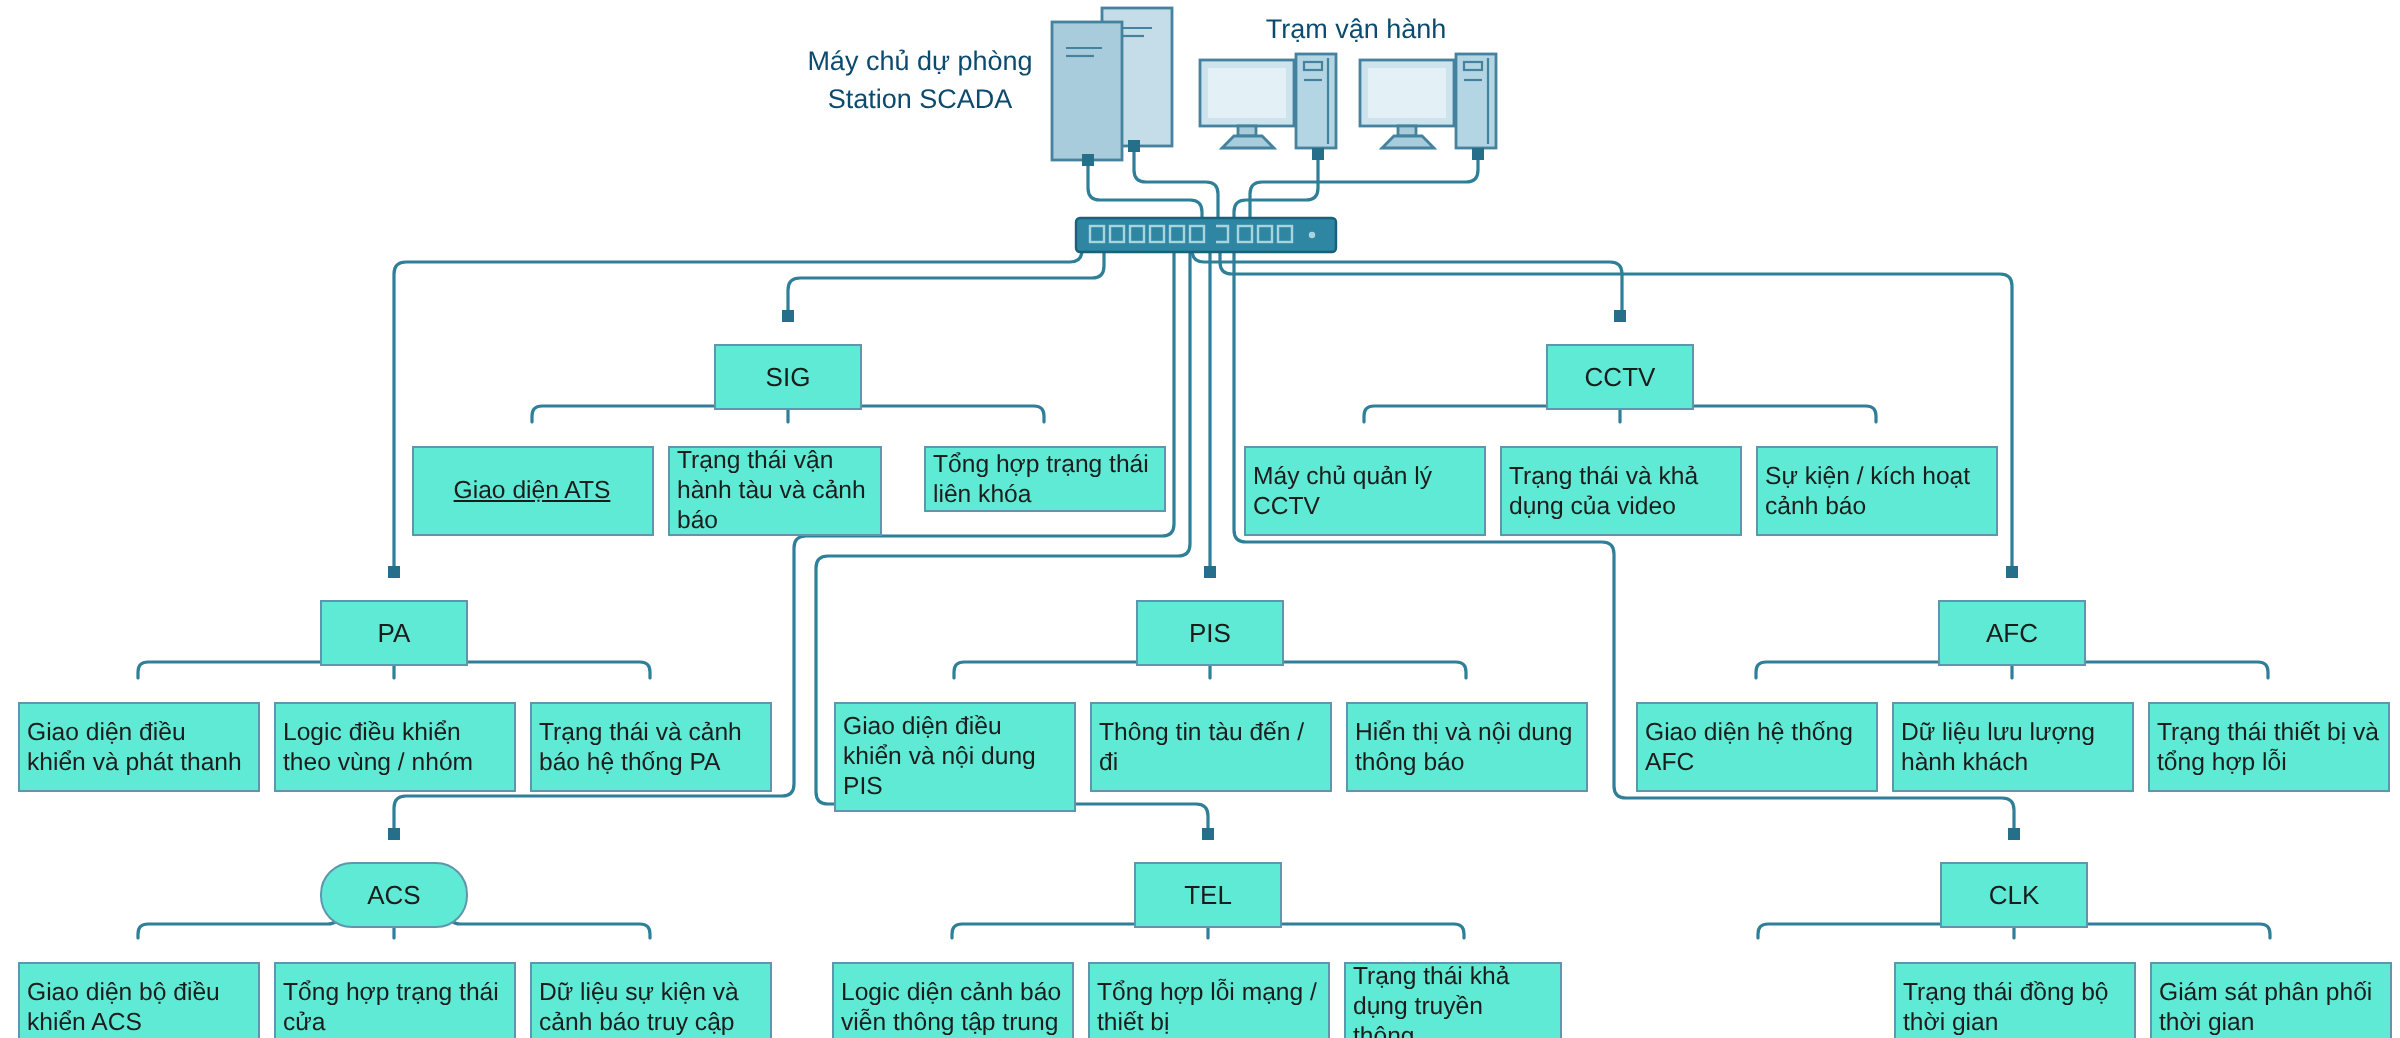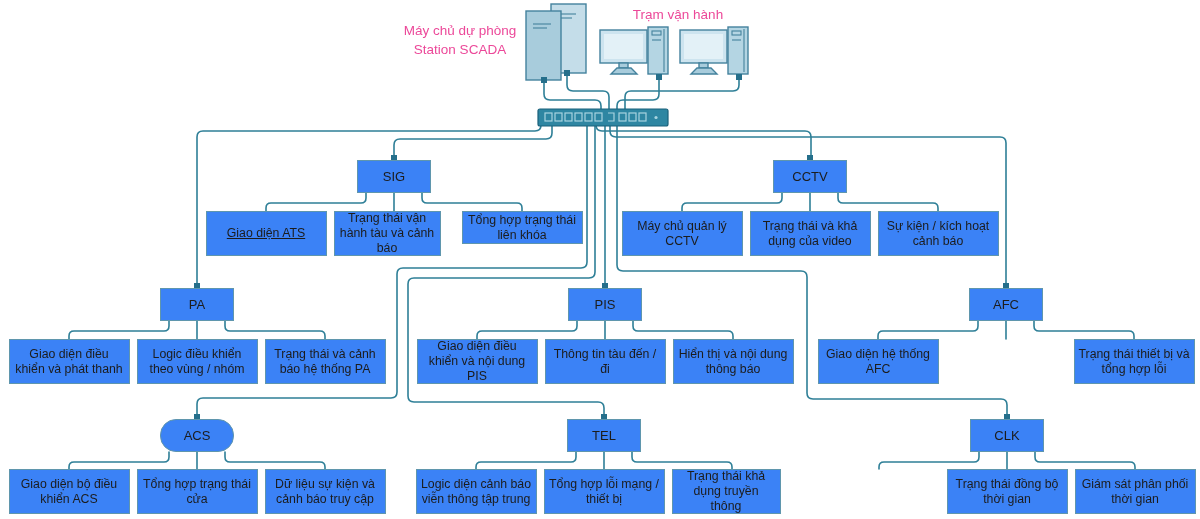--- a/index.html
+++ b/index.html
@@ -9,25 +9,25 @@
   }
   #conn{position:absolute;left:0;top:0;width:1200px;height:519px;}
   #nodes{position:absolute;left:0;top:0;width:1200px;height:519px;pointer-events:none;}
   .wire{fill:none;stroke:#2e7f97;stroke-width:1.6;stroke-linecap:round;}
   .tap{fill:#256f8b;stroke:none;}
   .devfill{stroke:#44829d;stroke-width:1.4;}
   .detail{stroke:#44829d;stroke-width:1.1;fill:none;}
   .port{stroke:#a8d4e0;stroke-width:1.2;fill:none;}
   .nbox{
     position:absolute;box-sizing:border-box;display:flex;align-items:center;justify-content:center;
-    background:#3b82f6;border:1.2px solid #5f96ad;color:#1c1c1c;text-align:center;
+    background:#5eead4;border:1.2px solid #5f96ad;color:#1c1c1c;margin-top:12px;
   }
   .parent{font-size:13px;}
   .child{font-size:12.3px;line-height:1.22;padding:2px 4px;}
-  .toplabel{position:absolute;color:#ec4899;font-size:13.5px;line-height:19px;text-align:center;}
+  .toplabel{position:absolute;color:#0c4a6e;font-size:13.5px;line-height:19px;text-align:center;}
 </style>
 </head>
 <body>
 
 <div id="canvas">
 
   <svg id="conn" xmlns="http://www.w3.org/2000/svg" width="1200" height="519">
 
     <path class="wire" d="M 541,125 Q 541,131 535,131 L 203,131 Q 197,131 197,137 L 197,285"></path>
     <path class="wire" d="M 552,125 L 552,133 Q 552,139 546,139 L 400,139 Q 394,139 394,145 L 394,157"></path>
@@ -138,25 +138,26 @@
       <div class="nbox child" style="left: 461.5px; top: 211px; width: 121px; height: 33px;">Tổng hợp trạng thái liên khóa</div>
       <div class="nbox parent" style="left: 773px; top: 160px; width: 74px; height: 33px;">CCTV</div>
       <div class="nbox child" style="left: 621.5px; top: 211px; width: 121px; height: 45px;">Máy chủ quản lý CCTV</div>
       <div class="nbox child" style="left: 749.5px; top: 211px; width: 121px; height: 45px;">Trạng thái và khả dụng của video</div>
       <div class="nbox child" style="left: 877.5px; top: 211px; width: 121px; height: 45px;">Sự kiện / kích hoạt cảnh báo</div>
       <div class="nbox parent" style="left: 160px; top: 288px; width: 74px; height: 33px;">PA</div>
       <div class="nbox child" style="left: 8.5px; top: 339px; width: 121px; height: 45px;">Giao diện điều khiển và phát thanh</div>
       <div class="nbox child" style="left: 136.5px; top: 339px; width: 121px; height: 45px;">Logic điều khiển theo vùng / nhóm</div>
       <div class="nbox child" style="left: 264.5px; top: 339px; width: 121px; height: 45px;">Trạng thái và cảnh báo hệ thống PA</div>
       <div class="nbox parent" style="left: 568px; top: 288px; width: 74px; height: 33px;">PIS</div>
-      <div class="nbox child" style="left: 416.5px; top: 339px; width: 121px; height: 45px;">Giao diện điều khiển và nội dung PIS</div>
+      <div class="nbox child" style="left: 416.5px; top: 339px; width: 121px; height: 55px;">Giao diện điều khiển và nội dung PIS</div>
       <div class="nbox child" style="left: 544.5px; top: 339px; width: 121px; height: 45px;">Thông tin tàu đến / đi</div>
       <div class="nbox child" style="left: 672.5px; top: 339px; width: 121px; height: 45px;">Hiển thị và nội dung thông báo</div>
       <div class="nbox parent" style="left: 969px; top: 288px; width: 74px; height: 33px;">AFC</div>
       <div class="nbox child" style="left: 817.5px; top: 339px; width: 121px; height: 45px;">Giao diện hệ thống AFC</div>
+      <div class="nbox child" style="left: 945.5px; top: 339px; width: 121px; height: 45px;">Dữ liệu lưu lượng hành khách</div>
       <div class="nbox child" style="left: 1073.5px; top: 339px; width: 121px; height: 45px;">Trạng thái thiết bị và tổng hợp lỗi</div>
       <div class="nbox parent" style="left: 160px; top: 419px; width: 74px; height: 33px; border-radius: 16px;">ACS</div>
       <div class="nbox child" style="left: 8.5px; top: 469px; width: 121px; height: 45px;">Giao diện bộ điều khiển ACS</div>
       <div class="nbox child" style="left: 136.5px; top: 469px; width: 121px; height: 45px;">Tổng hợp trạng thái cửa</div>
       <div class="nbox child" style="left: 264.5px; top: 469px; width: 121px; height: 45px;">Dữ liệu sự kiện và cảnh báo truy cập</div>
       <div class="nbox parent" style="left: 567px; top: 419px; width: 74px; height: 33px;">TEL</div>
       <div class="nbox child" style="left: 415.5px; top: 469px; width: 121px; height: 45px;">Logic diện cảnh báo viễn thông tập trung</div>
       <div class="nbox child" style="left: 543.5px; top: 469px; width: 121px; height: 45px;">Tổng hợp lỗi mạng / thiết bị</div>
       <div class="nbox child" style="left: 671.5px; top: 469px; width: 109px; height: 45px;">Trạng thái khả dụng truyền thông</div>
       <div class="nbox parent" style="left: 970px; top: 419px; width: 74px; height: 33px;">CLK</div>

